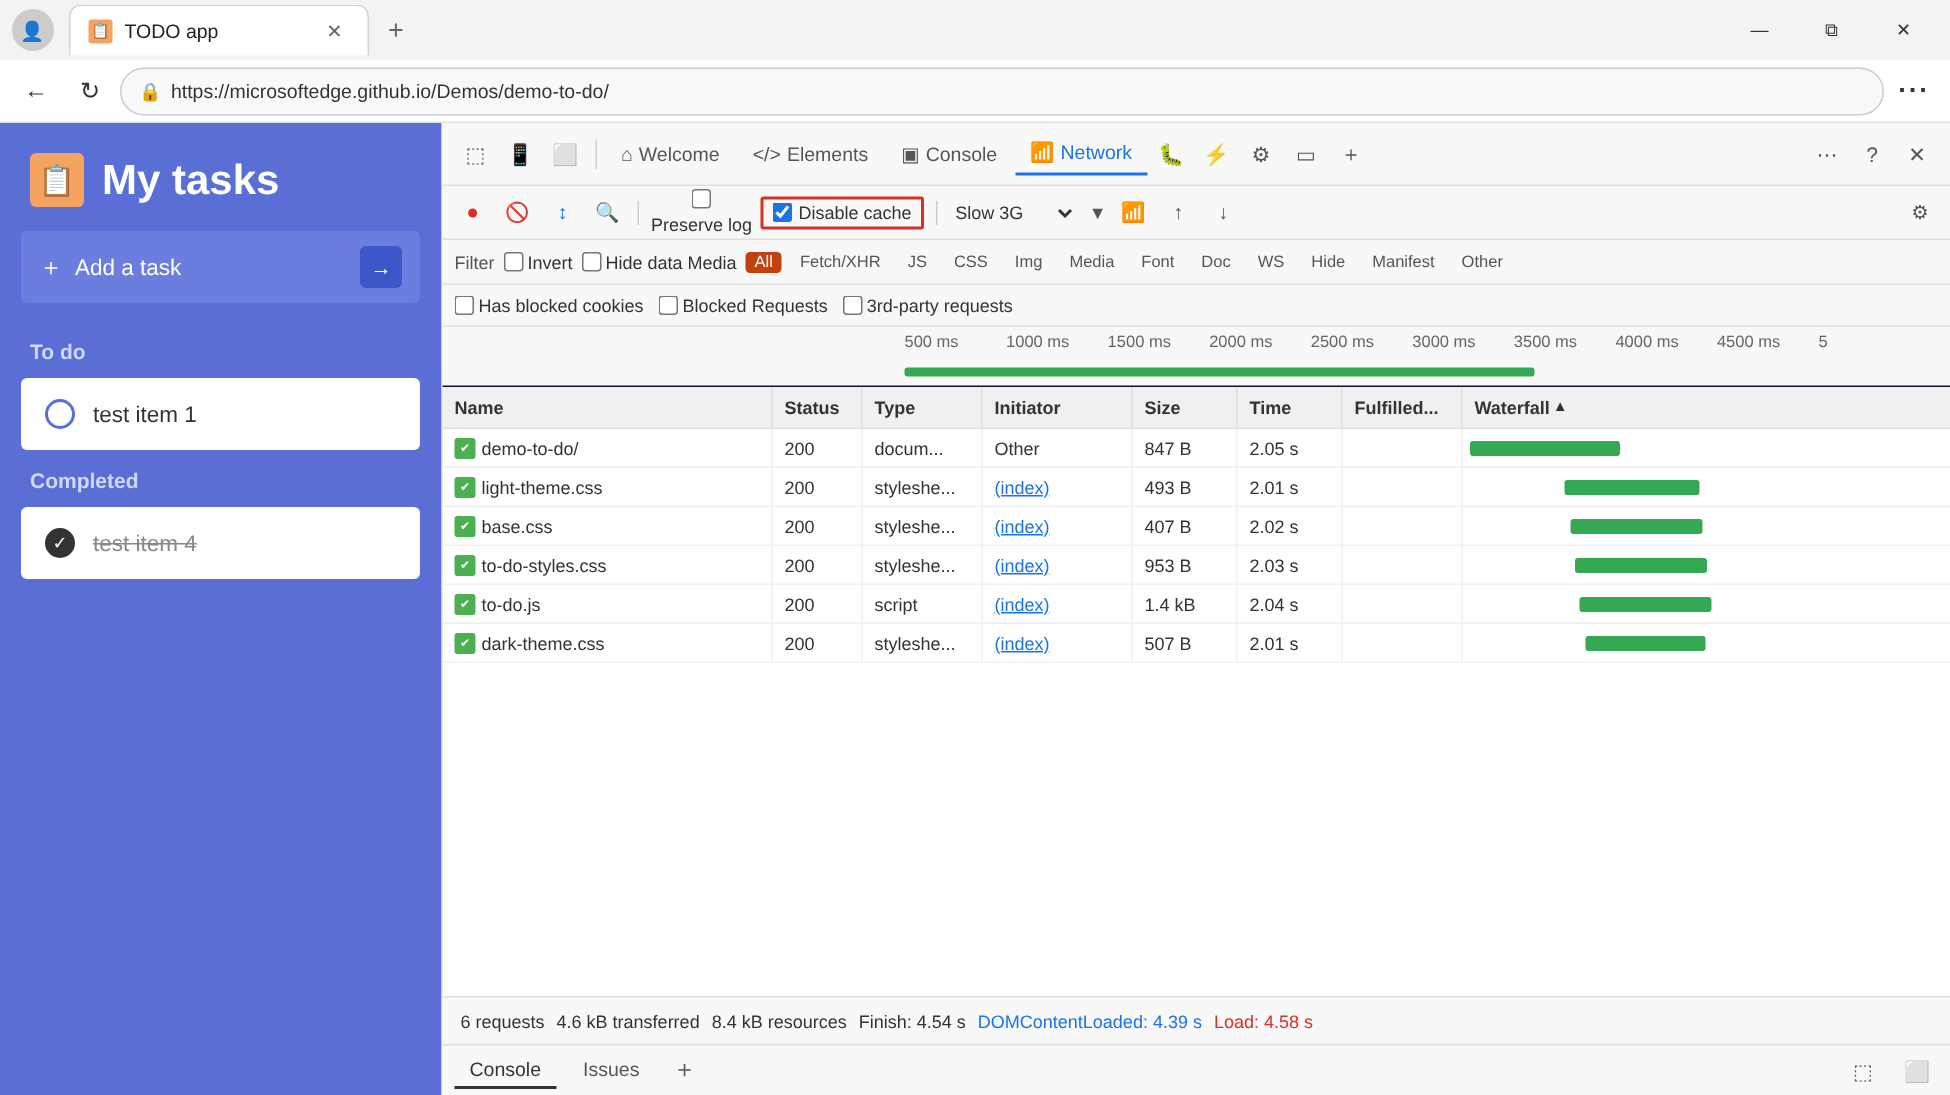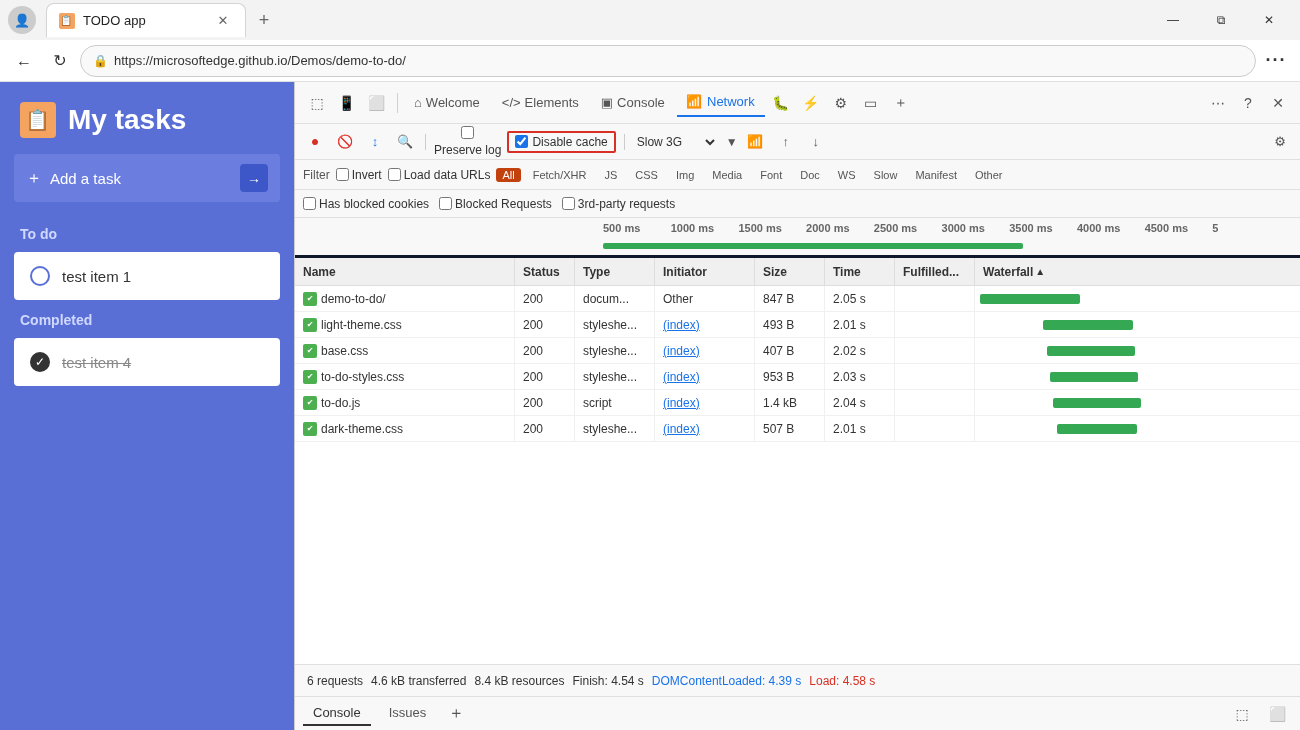--- a/index.html
+++ b/index.html
@@ -62,21 +62,21 @@
     .nt-separator { width: 1px; height: 16px; background: #ccc; margin: 0 2px; }
 
     .filter-bar { display: flex; align-items: center; height: 30px; border-bottom: 1px solid #e0e0e0; padding: 0 8px; background: #f8f8f8; gap: 6px; font-size: 12px; flex-wrap: nowrap; }
     .filter-label { color: #555; }
     .filter-checkbox-label { display: flex; align-items: center; gap: 3px; font-size: 12px; color: #333; cursor: pointer; }
     .filter-type-btn { padding: 1px 6px; border-radius: 3px; font-size: 11px; cursor: pointer; color: #555; }
     .filter-type-btn.active { background: #c2410c; color: #fff; }
 
     .extra-filter-bar { display: flex; align-items: center; height: 28px; border-bottom: 1px solid #e0e0e0; padding: 0 8px; background: #f8f8f8; gap: 10px; font-size: 12px; }
 
-    .timeline-bar { height: 40px; border-bottom: 3px solid #0f172a; background: #f8f8f8; position: relative; overflow: hidden; font-weight: bold; }
+    .timeline-bar { height: 40px; border-bottom: 1px solid #0f172a; background: #f8f8f8; position: relative; overflow: hidden; }
     .timeline-labels { display: flex; position: absolute; top: 4px; left: 308px; right: 20px; }
     .timeline-label { font-size: 11px; color: #666; flex: 1; text-align: left; }
 
     .network-table { flex: 1; overflow: auto; font-size: 12px; }
     .nt-header { display: flex; background: #f0f0f0; border-bottom: 1px solid #ddd; height: 28px; align-items: center; position: sticky; top: 0; }
     .nt-col { padding: 0 8px; color: #333; font-size: 12px; font-weight: 600; border-right: 1px solid #ddd; height: 100%; display: flex; align-items: center; cursor: pointer; }
     .nt-col:last-child { border-right: none; flex: 1; }
     .col-name { width: 220px; flex-shrink: 0; }
     .col-status { width: 60px; flex-shrink: 0; }
     .col-type { width: 80px; flex-shrink: 0; }
@@ -227,32 +227,32 @@
       </div>
 
       <div class="filter-bar">
         <span class="filter-label">Filter</span>
         <label class="filter-checkbox-label">
           <input type="checkbox" style="">
           <span>Invert</span>
         </label>
         <label class="filter-checkbox-label">
           <input type="checkbox" style="">
-          <span>Load data URLs</span>
+          <span>Hide data Media</span>
         </label>
         <div class="filter-type-btn active">All</div>
         <div class="filter-type-btn">Fetch/XHR</div>
         <div class="filter-type-btn">JS</div>
         <div class="filter-type-btn">CSS</div>
         <div class="filter-type-btn">Img</div>
         <div class="filter-type-btn">Media</div>
         <div class="filter-type-btn">Font</div>
         <div class="filter-type-btn">Doc</div>
         <div class="filter-type-btn">WS</div>
-        <div class="filter-type-btn">Slow</div>
+        <div class="filter-type-btn">Hide</div>
         <div class="filter-type-btn">Manifest</div>
         <div class="filter-type-btn">Other</div>
       </div>
 
       <div class="extra-filter-bar">
         <label class="filter-checkbox-label">
           <input type="checkbox" style="">
           <span>Has blocked cookies</span>
         </label>
         <label class="filter-checkbox-label">

